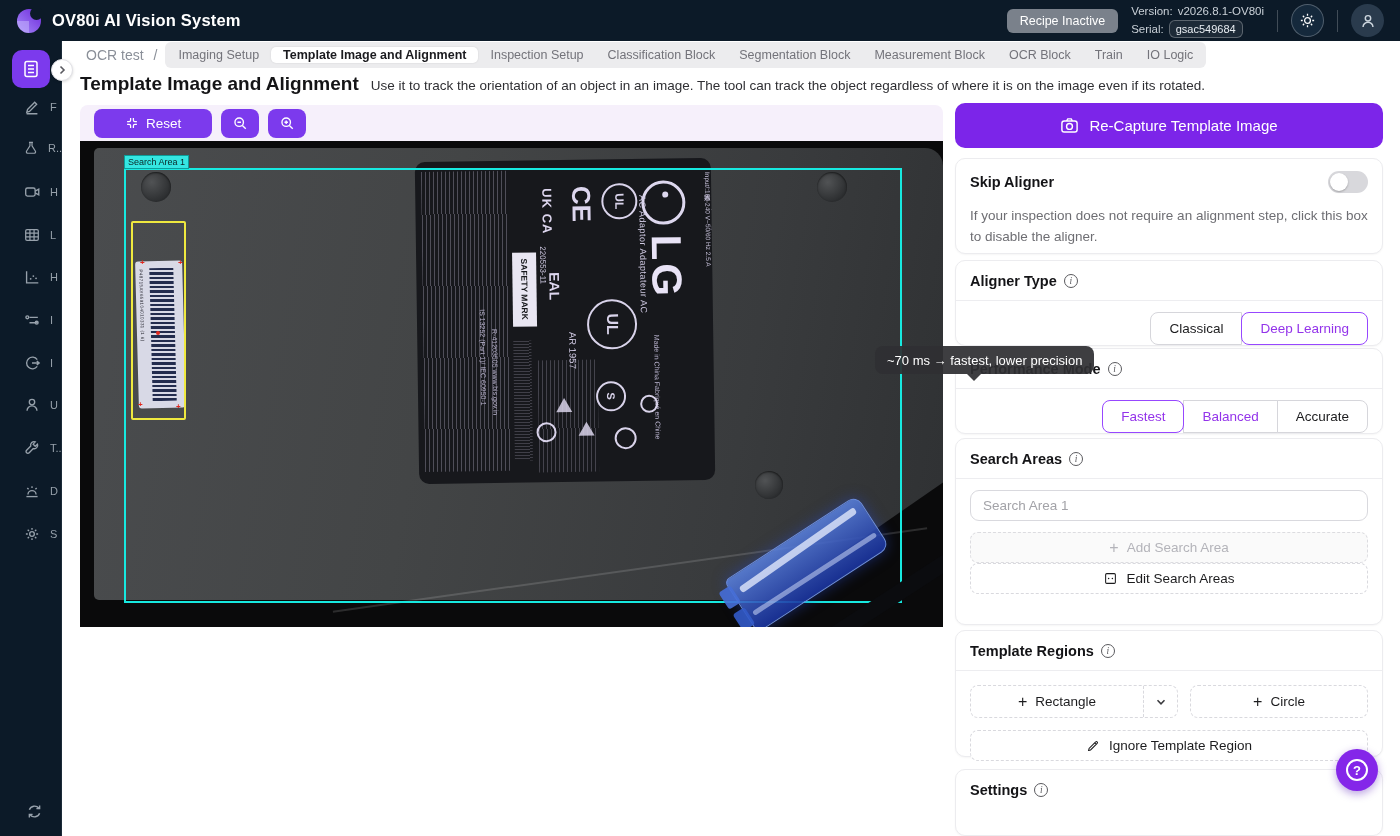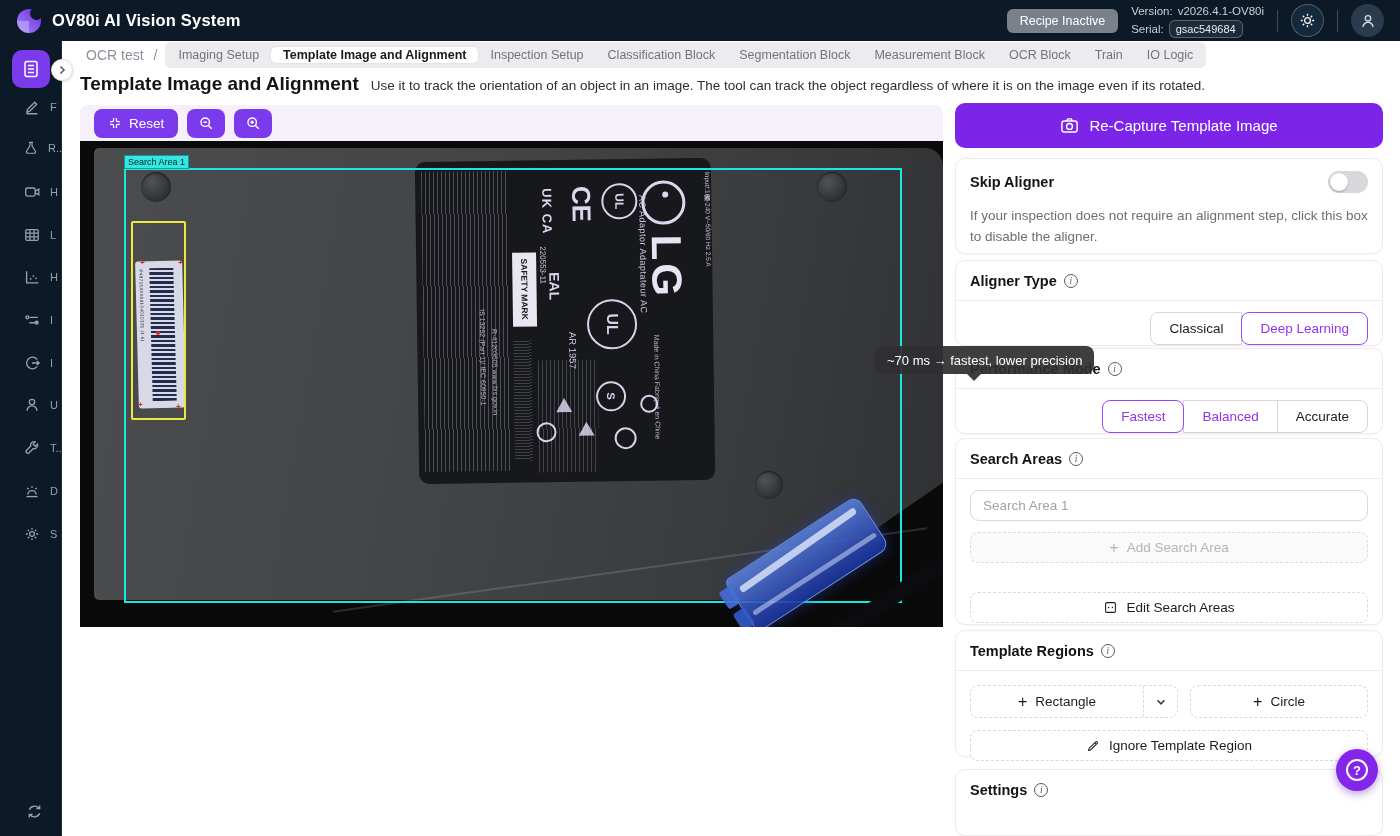--- a/index.html
+++ b/index.html
@@ -36,21 +36,21 @@
   .tab { font-size:12.5px; color:#73737a; padding:1px 12px; white-space:nowrap; border-radius:5px; }
   .tab.active { background:#fff; color:#1b1b1f; font-weight:700; box-shadow:0 0 2px rgba(0,0,0,.12); }
 
   
   .page-head { position:absolute; left:80px; top:73px; display:flex; align-items:baseline; gap:12px; width:1300px; }
   .page-title { font-size:19px; font-weight:700; color:#141416; white-space:nowrap; }
   .page-desc { font-size:13.5px; color:#2f2f33; }
 
   
   .viewer-toolbar { position:absolute; left:80px; top:105px; width:863px; height:36px; background:#f6f0fb; border-radius:8px 8px 0 0; display:flex; align-items:center; padding-left:14px; gap:9px; }
-  .btn-purple { background:#7c3aed; border:none; color:#fff; height:29px; border-radius:8px; display:flex; align-items:center; justify-content:center; gap:7px; font-size:13.5px; font-family:inherit; padding:0 14px; }
+  .btn-purple { background:#7c3aed; border:none; color:#fff; height:29px; border-radius:8px; display:flex; align-items:center; justify-content:center; gap:7px; font-size:13.5px; font-family:inherit; padding:0 31px; }
   .btn-zoom { width:38px; padding:0; }
 
   
   .viewer { position:absolute; left:80px; top:141px; width:863px; height:486px; background:#0a0a0b; overflow:hidden; }
   .device { position:absolute; left:14px; top:7px; width:849px; height:452px; background:linear-gradient(100deg,#4a4c4e 0%,#434546 40%,#393b3d 75%,#2f3133 100%); border-radius:5px 18px 6px 5px; clip-path:polygon(0 0,100% 0,100% 74%,80% 100%,0 100%); }
   .screw { position:absolute; border-radius:50%; background:radial-gradient(circle at 36% 34%,#515355,#2c2e30 72%); box-shadow:inset 0 1px 2px rgba(0,0,0,.6); }
   .glare { position:absolute; left:250px; top:428px; width:600px; height:2px; background:rgba(255,255,255,.14); transform:rotate(-8deg); }
 
   .photo-label { position:absolute; left:337px; top:19px; width:296px; height:322px; background:#17181c; border-radius:10px; transform:rotate(-.8deg); overflow:hidden; color:#d6d0e8; }
   .vtext { writing-mode:vertical-rl; position:absolute; white-space:nowrap; }
@@ -137,21 +137,21 @@
     <circle cx="13" cy="13" r="12" fill="url(#lg1)"></circle>
     <path d="M1 13 A12 12 0 0 0 13 25 L13 13 Z" fill="#c4b5fd" opacity=".55"></path>
     <circle cx="20.5" cy="5.5" r="6.5" fill="#0c1a28"></circle>
   </svg>
   <div class="app-title">OV80i AI Vision System</div>
   <div class="top-right">
     <div class="recipe-badge">Recipe Inactive</div>
     <div class="ver-block">
       <div class="ver-line">
           <span>Version:</span>
-          <span>v2026.4.1-OV80i</span>
+          <span>v2026.8.1-OV80i</span>
         </div>
       <div class="ver-line">
           <span>Serial:</span>
           <span class="serial-chip">gsac549684</span>
         </div>
     </div>
     <div class="top-divider"></div>
     <div class="icon-circle">
       <svg width="17" height="17" viewBox="0 0 20 20" fill="none" stroke="#fff" stroke-width="1.5">
         <circle cx="10" cy="10" r="3.4"></circle>
@@ -422,21 +422,21 @@
     <div class="sec-head">
       <span>Search Areas</span>
       <span class="info-dot">i</span>
     </div>
     <div class="card-divider"></div>
     <div class="input-like">Search Area 1</div>
     <button class="dash-btn" style="margin-top:11px;">
       <span class="plus-glyph muted-plus">+</span>
       <span>Add Search Area</span>
     </button>
-    <button class="dash-btn dark" style="margin-top:29px;">
+    <button class="dash-btn dark" style="">
       <svg width="15" height="15" viewBox="0 0 20 20" fill="none" stroke="#1c1c1e" stroke-width="1.4">
         <rect x="3.5" y="3.5" width="13" height="13" rx="1.5"></rect>
           <circle cx="7.5" cy="10" r="1" fill="#1c1c1e" stroke="none"></circle>
           <circle cx="12.5" cy="10" r="1" fill="#1c1c1e" stroke="none"></circle>
       </svg>
       <span>Edit Search Areas</span>
     </button>
   </div>
 
   <div class="card card-e">

